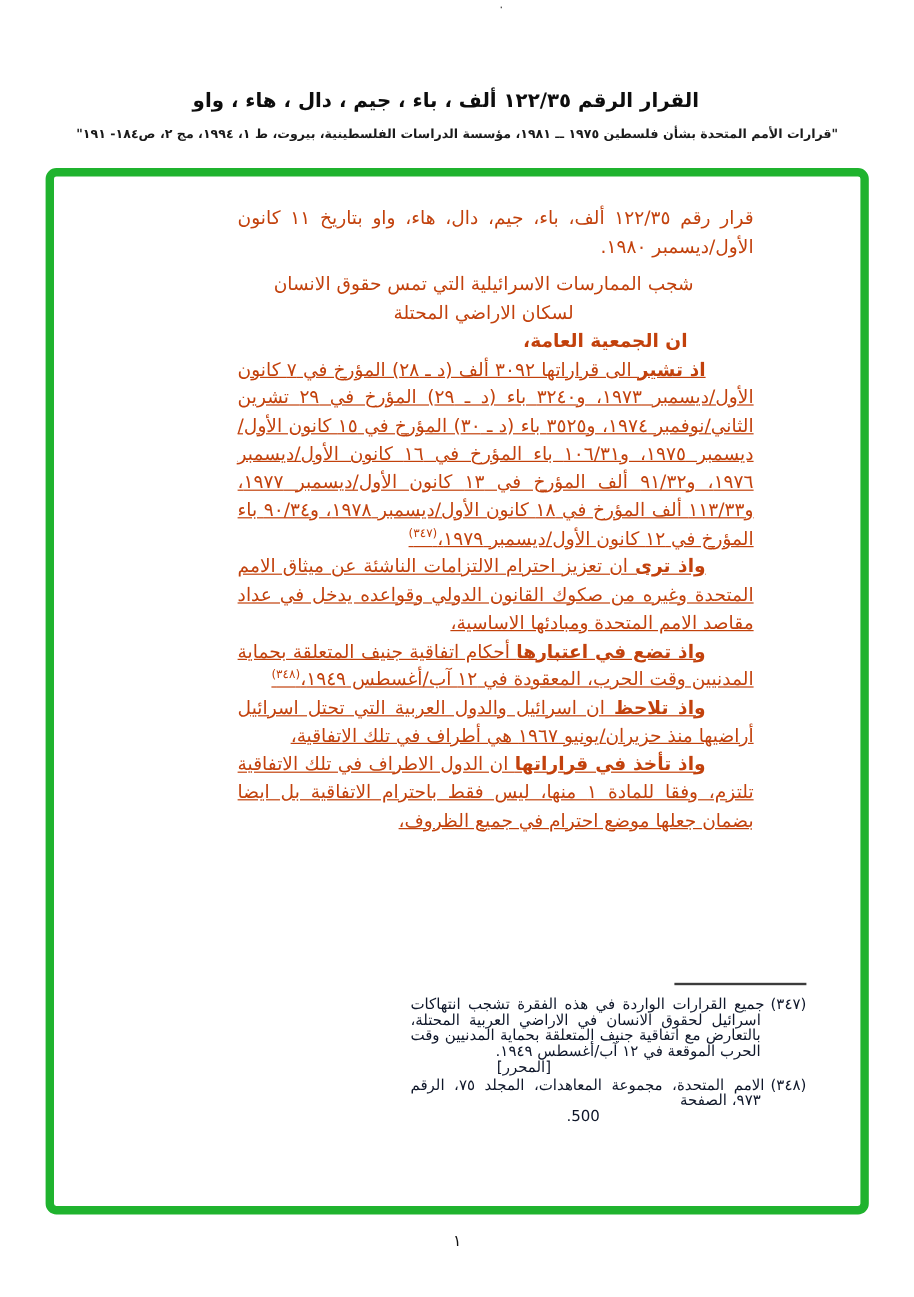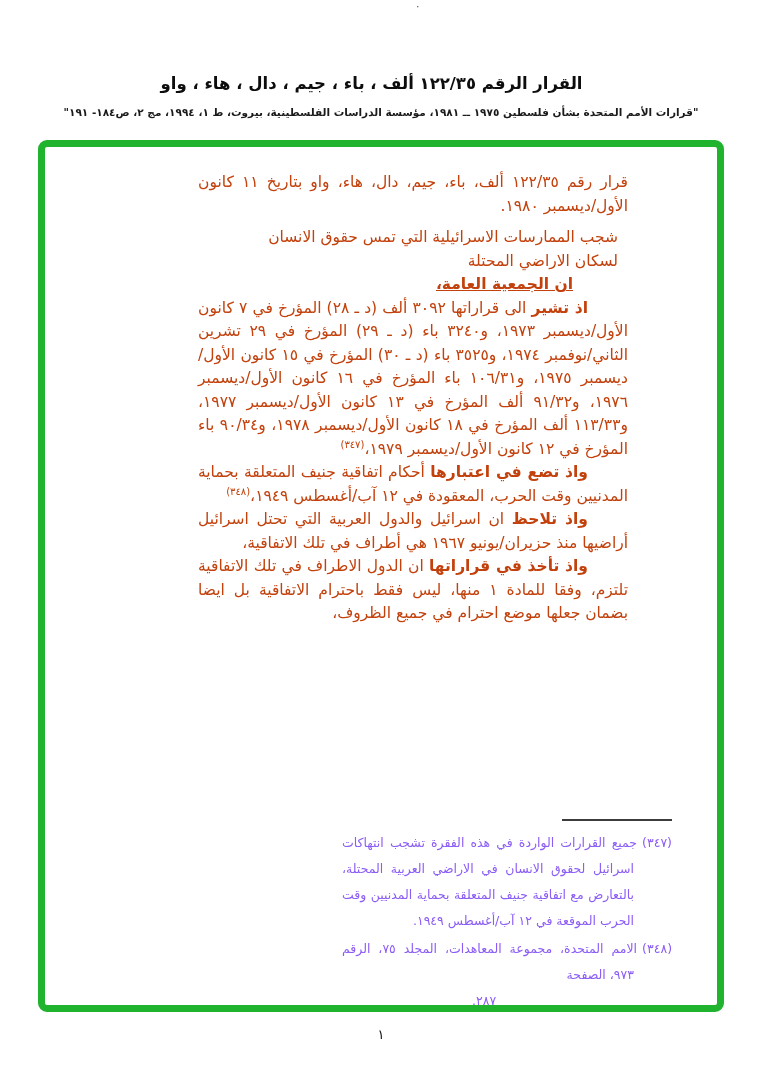--- a/index.html
+++ b/index.html
@@ -19,33 +19,33 @@
   .green-box{
     position:absolute;left:38px;top:140px;width:672px;height:858px;
     border:7px solid #1fb32e;border-radius:9px;background:transparent;
   }
   .content{
     position:absolute;left:198px;top:171px;width:430px;
     direction:rtl;text-align:justify;font-size:15.5px;line-height:23.5px;color:#c2410c;
   }
   .content p{margin:0;}
   .intro{text-align:justify;}
-  .subject{margin-top:8px;position:relative;left:-10px;}
+  .subject{margin-top:8px;text-align:center;position:relative;left:-10px;}
   .section-heading{
     margin-top:27px;margin-bottom:8px;text-align:center;font-weight:bold;
     position:relative;left:-42px;
   }
-  .preamble-lead{font-weight:bold;text-align:right;padding-right:55px;text-decoration:underline;}
-  .para{text-indent:40px;}
+  .preamble-lead{font-weight:bold;text-align:right;padding-right:55px;}
+  .para{text-indent:40px;text-decoration:underline;}
   .para b{font-weight:bold;}
   .para sup{font-size:10px;line-height:0;}
   .fn-rule{position:absolute;left:562px;top:819px;width:110px;height:2px;background:#3c3c3c;}
   .footnotes{
     position:absolute;left:342px;top:830px;width:330px;
-    direction:rtl;text-align:justify;font-size:12.5px;line-height:26px;color:#8b5cf6;
+    direction:rtl;text-align:justify;font-size:12.5px;line-height:13px;color:#0f172a;
   }
   .footnote{padding-right:38px;text-indent:-38px;margin:0 0 2px 0;}
   .fn-num{margin-left:5px;}
   .fn-tail{display:block;text-indent:0;text-align:left;}
   .tail-editor{padding-left:72px;}
   .tail-page{padding-left:130px;}
   .page-number{
     position:absolute;top:1027px;left:0;width:762px;text-align:center;
     font-size:13px;color:#111;
   }
@@ -70,30 +70,31 @@
     <div class="subject">
       <div>شجب الممارسات الاسرائيلية التي تمس حقوق الانسان</div>
       <div>لسكان الاراضي المحتلة</div>
     </div>
 
 
     <p class="preamble-lead">ان الجمعية العامة،</p>
 
     <p class="para"><b>اذ تشير</b><span> الى قراراتها ٣٠٩٢ ألف (د ـ ٢٨) المؤرخ في ٧ كانون الأول/ديسمبر ١٩٧٣، و٣٢٤٠ باء (د ـ ٢٩) المؤرخ في ٢٩ تشرين الثاني/نوفمبر ١٩٧٤، و٣٥٢٥ باء (د ـ ٣٠) المؤرخ في ١٥ كانون الأول/ديسمبر ١٩٧٥، و١٠٦/٣١ باء المؤرخ في ١٦ كانون الأول/ديسمبر ١٩٧٦، و٩١/٣٢ ألف المؤرخ في ١٣ كانون الأول/ديسمبر ١٩٧٧، و١١٣/٣٣ ألف المؤرخ في ١٨ كانون الأول/ديسمبر ١٩٧٨، و٩٠/٣٤ باء المؤرخ في ١٢ كانون الأول/ديسمبر ١٩٧٩،</span><sup>(٣٤٧)</sup></p>
 
+    <p class="para"><b>واذ ترى</b><span> ان تعزيز احترام الالتزامات الناشئة عن ميثاق الامم المتحدة وغيره من صكوك القانون الدولي وقواعده يدخل في عداد مقاصد الامم المتحدة ومبادئها الاساسية،</span><sup></sup></p>
 
     <p class="para"><b>واذ تضع في اعتبارها</b><span> أحكام اتفاقية جنيف المتعلقة بحماية المدنيين وقت الحرب، المعقودة في ١٢ آب/أغسطس ١٩٤٩،</span><sup>(٣٤٨)</sup></p>
 
     <p class="para"><b>واذ تلاحظ</b><span> ان اسرائيل والدول العربية التي تحتل اسرائيل أراضيها منذ حزيران/يونيو ١٩٦٧ هي أطراف في تلك الاتفاقية،</span><sup></sup></p>
 
     <p class="para"><b>واذ تأخذ في قراراتها</b><span> ان الدول الاطراف في تلك الاتفاقية تلتزم، وفقا للمادة ١ منها، ليس فقط باحترام الاتفاقية بل ايضا بضمان جعلها موضع احترام في جميع الظروف،</span><sup></sup></p>
   </div>
 
   <div class="fn-rule" style="background: rgb(60, 60, 60);"></div>
 
   <div class="footnotes" dir="rtl">
-    <div class="footnote"><span class="fn-num">(٣٤٧)</span><span>جميع القرارات الواردة في هذه الفقرة تشجب انتهاكات اسرائيل لحقوق الانسان في الاراضي العربية المحتلة، بالتعارض مع اتفاقية جنيف المتعلقة بحماية المدنيين وقت الحرب الموقعة في ١٢ آب/أغسطس ١٩٤٩.</span></div>
-    <div class="footnote"><span class="fn-num">(٣٤٨)</span><span>الامم المتحدة، مجموعة المعاهدات، المجلد ٧٥، الرقم ٩٧٣، الصفحة</span><span class="fn-tail tail-page">٢٨٧.</span></div>
+    <div class="footnote"><span class="fn-num">(٣٤٧)</span><span>جميع القرارات الواردة في هذه الفقرة تشجب انتهاكات اسرائيل لحقوق الانسان في الاراضي العربية المحتلة، بالتعارض مع اتفاقية جنيف المتعلقة بحماية المدنيين وقت الحرب الموقعة في ١٢ آب/أغسطس ١٩٤٩.</span><span class="fn-tail tail-editor">[المحرر]</span></div>
+    <div class="footnote"><span class="fn-num">(٣٤٨)</span><span>الامم المتحدة، مجموعة المعاهدات، المجلد ٧٥، الرقم ٩٧٣، الصفحة</span><span class="fn-tail tail-page">500.</span></div>
   </div>
 
   <div class="page-number">١</div>
 
 </div>
 
 </body></html>

